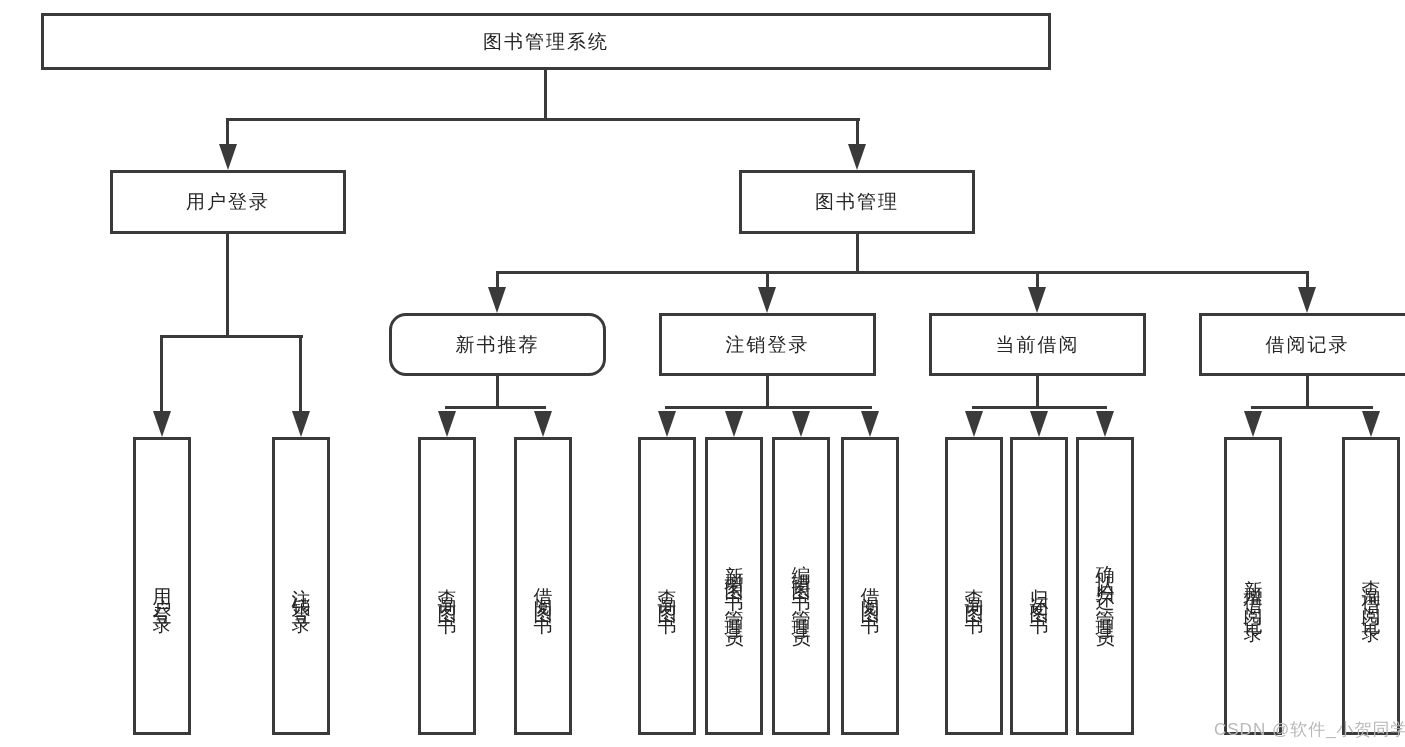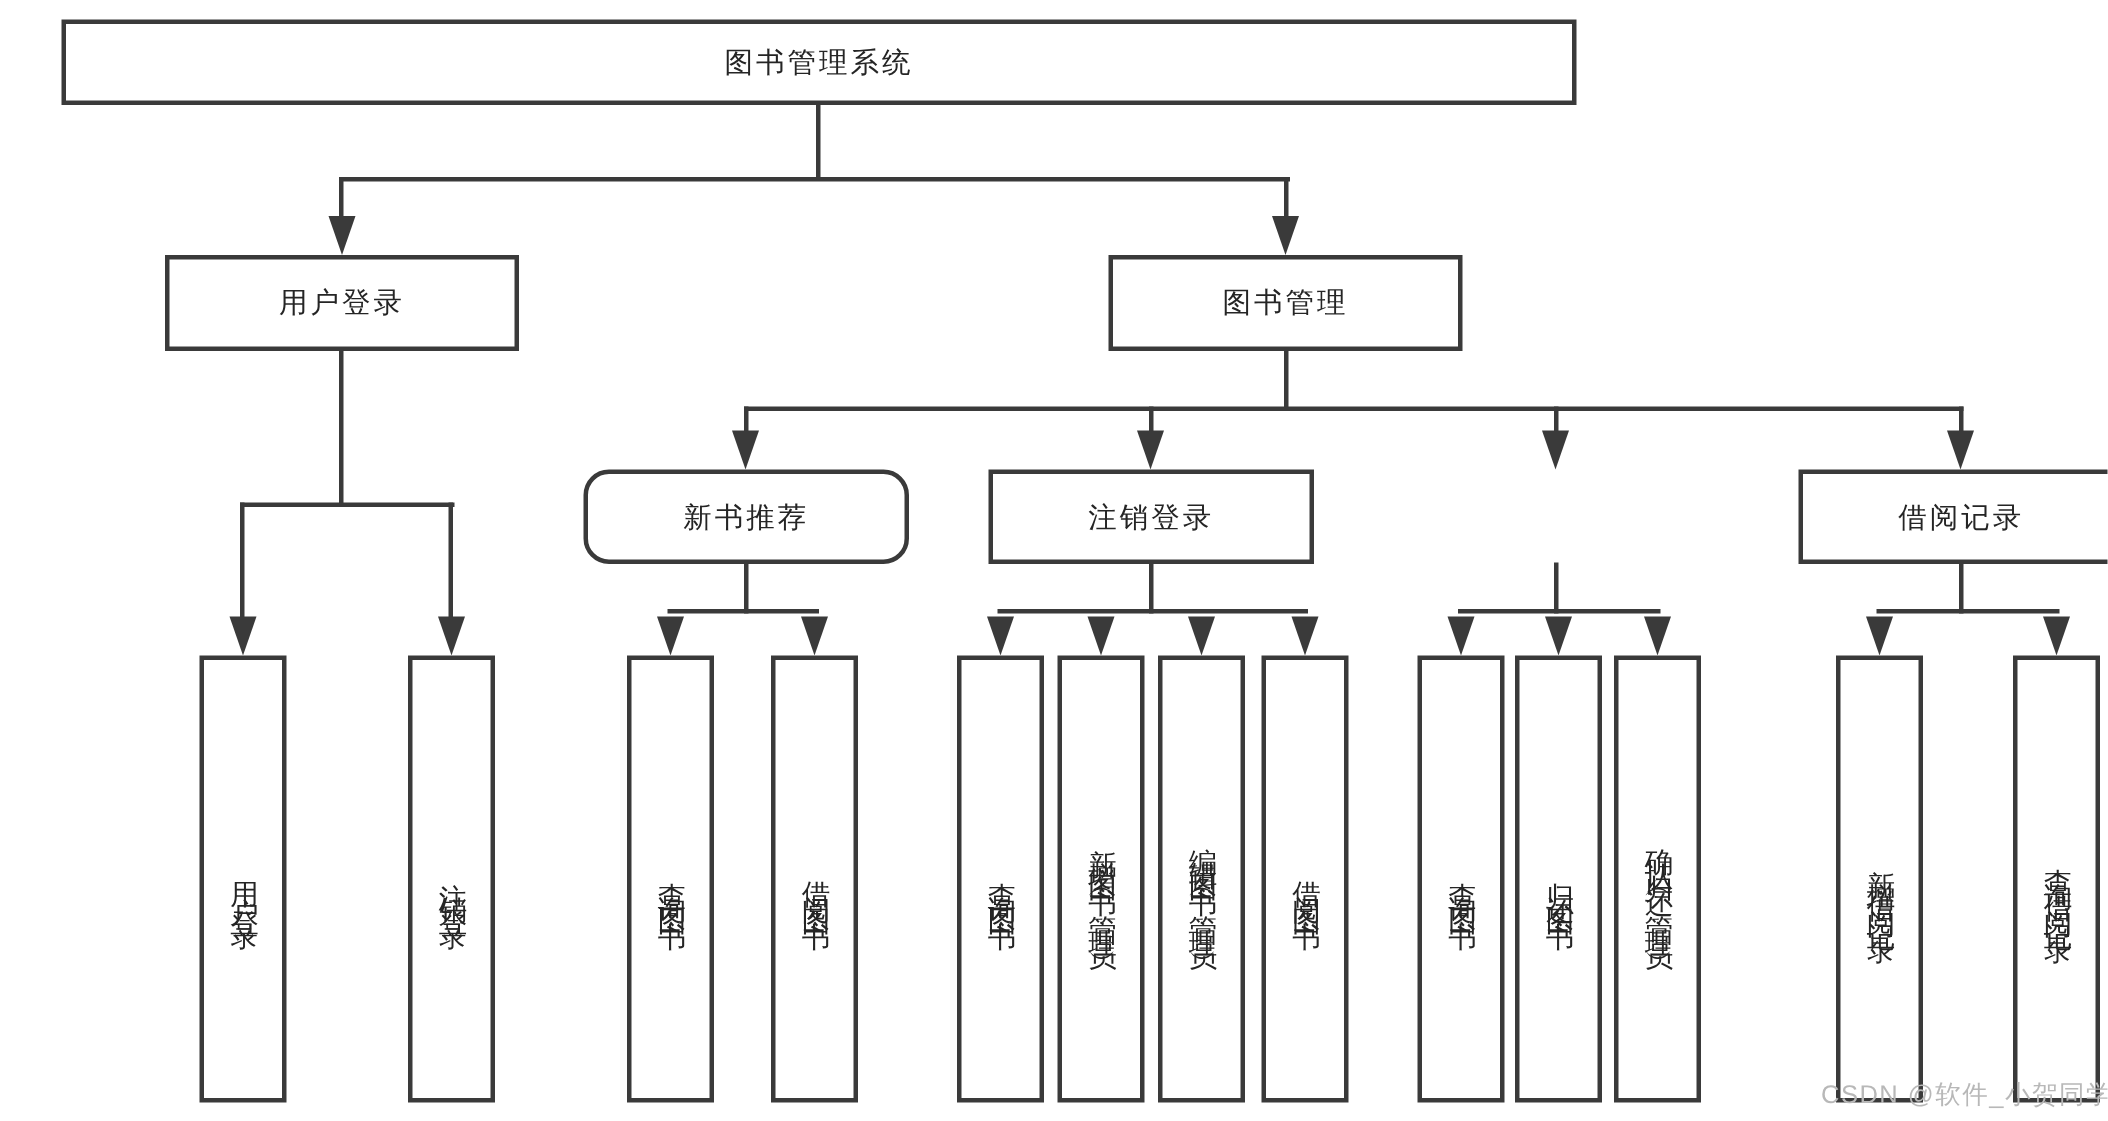--- a/index.html
+++ b/index.html
@@ -58,20 +58,21 @@
   <div class="arrow" style="left:460px;  top:287px;"></div>
   <div class="vline" style="left:738px;  top:271px; height:18px;"></div>
   <div class="arrow" style="left:730px;  top:287px;"></div>
   <div class="vline" style="left:1008px; top:271px; height:18px;"></div>
   <div class="arrow" style="left:1000px; top:287px;"></div>
   <div class="vline" style="left:1278px; top:271px; height:18px;"></div>
   <div class="arrow" style="left:1270px; top:287px;"></div>
 
   <div class="box" style="left:361px; top:313px; width:217px; height:63px;border-radius:17px;">新书推荐</div>
   <div class="box" style="left:631px; top:313px; width:217px; height:63px;">注销登录</div>
+  <div class="box" style="left:901px; top:313px; width:217px; height:63px;">当前借阅</div>
   <div class="box" style="left:1171px; top:313px; width:217px; height:63px;">借阅记录</div>
 
   <div class="vline" style="left:468px; top:375px; height:34px;"></div>
   <div class="hline" style="left:417px; top:406px; width:101px;"></div>
   <div class="arrow" style="left:410px; top:411px;"></div>
   <div class="arrow" style="left:506px; top:411px;"></div>
 
   <div class="vline" style="left:738px; top:375px; height:34px;"></div>
   <div class="hline" style="left:637px; top:406px; width:207px;"></div>
   <div class="arrow" style="left:630px; top:411px;"></div>

